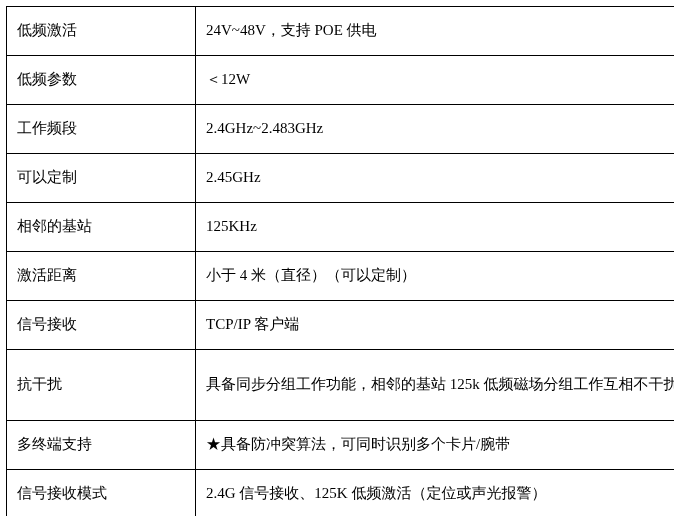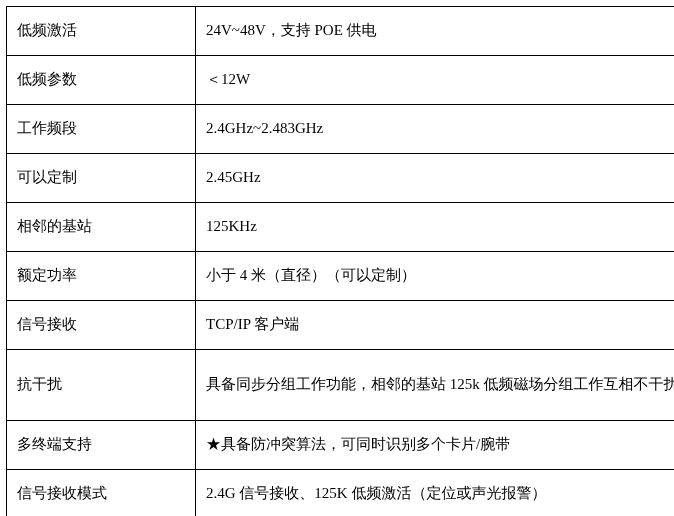--- a/index.html
+++ b/index.html
@@ -61,21 +61,21 @@
       </tr>
       <tr class="table-row row-normal">
         <td class="label">可以定制</td>
         <td class="value">2.45GHz</td>
       </tr>
       <tr class="table-row row-normal">
         <td class="label">相邻的基站</td>
         <td class="value">125KHz</td>
       </tr>
       <tr class="table-row row-normal">
-        <td class="label">额定功率</td>
+        <td class="label">激活距离</td>
         <td class="value">小于 4 米（直径）（可以定制）</td>
       </tr>
       <tr class="table-row row-normal">
         <td class="label">信号接收</td>
         <td class="value">TCP/IP 客户端</td>
       </tr>
       <tr class="table-row row-tall">
         <td class="label">抗干扰</td>
         <td class="value">具备同步分组工作功能，相邻的基站 125k 低频磁场分组工作互相不干扰</td>
       </tr>

